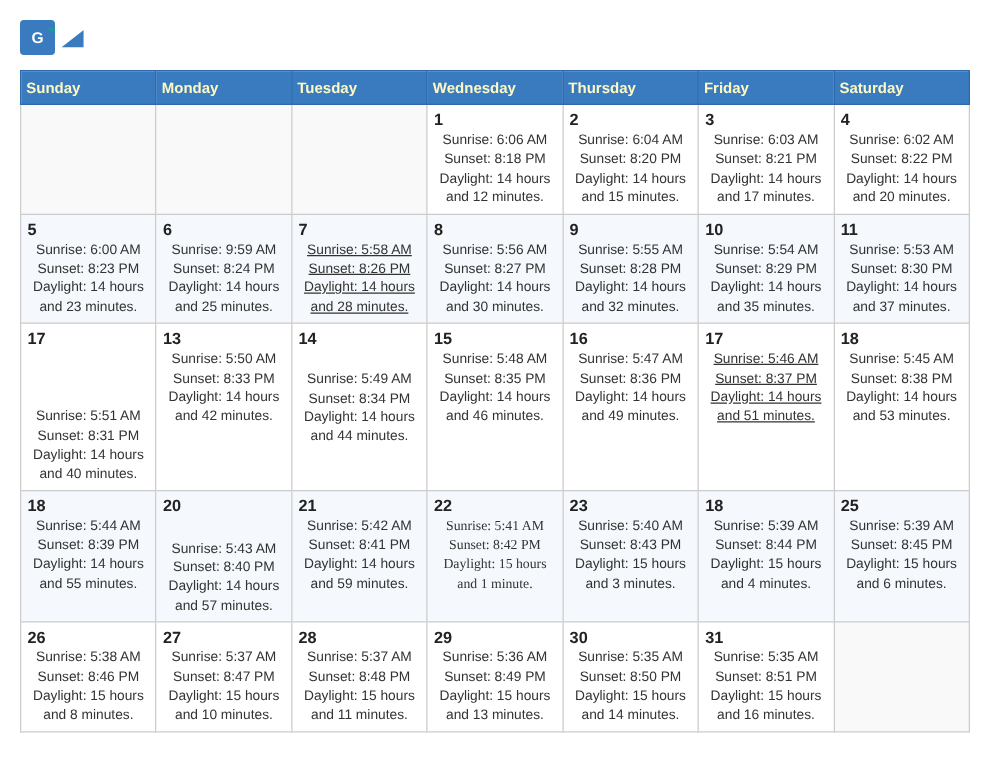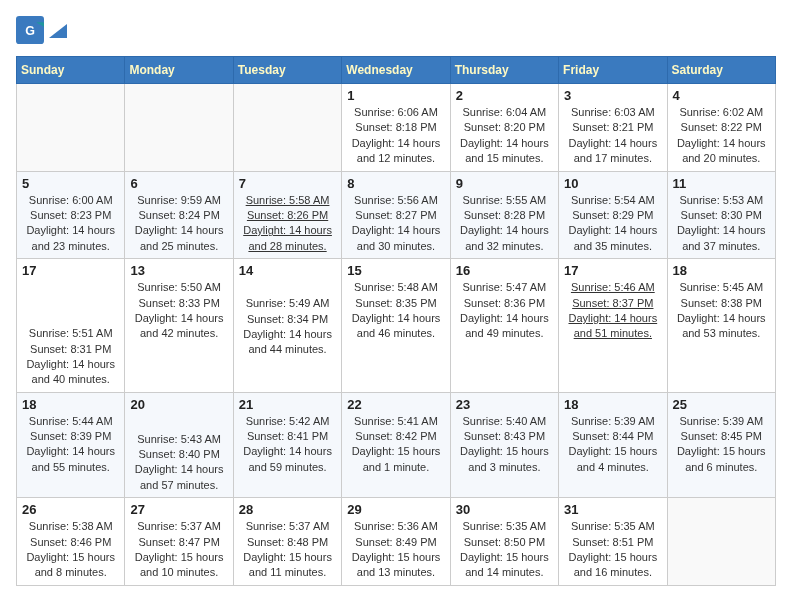--- a/index.html
+++ b/index.html
@@ -250,21 +250,21 @@
 Daylight: 14 hours and 57 minutes.</div>
         </td>
         <td>
           <span class="day-number">21</span>
           <div class="day-info" style="white-space: pre-line;">Sunrise: 5:42 AM
 Sunset: 8:41 PM
 Daylight: 14 hours and 59 minutes.</div>
         </td>
         <td>
           <span class="day-number">22</span>
-          <div class="day-info" style="white-space: pre-line;">Sunrise: 5:41 AM
+          <div class="day-info" style="white-space: pre-line; font-family: Liberation Serif, serif;">Sunrise: 5:41 AM
 Sunset: 8:42 PM
 Daylight: 15 hours and 1 minute.</div>
         </td>
         <td>
           <span class="day-number">23</span>
           <div class="day-info" style="white-space: pre-line;">Sunrise: 5:40 AM
 Sunset: 8:43 PM
 Daylight: 15 hours and 3 minutes.</div>
         </td>
         <td>

